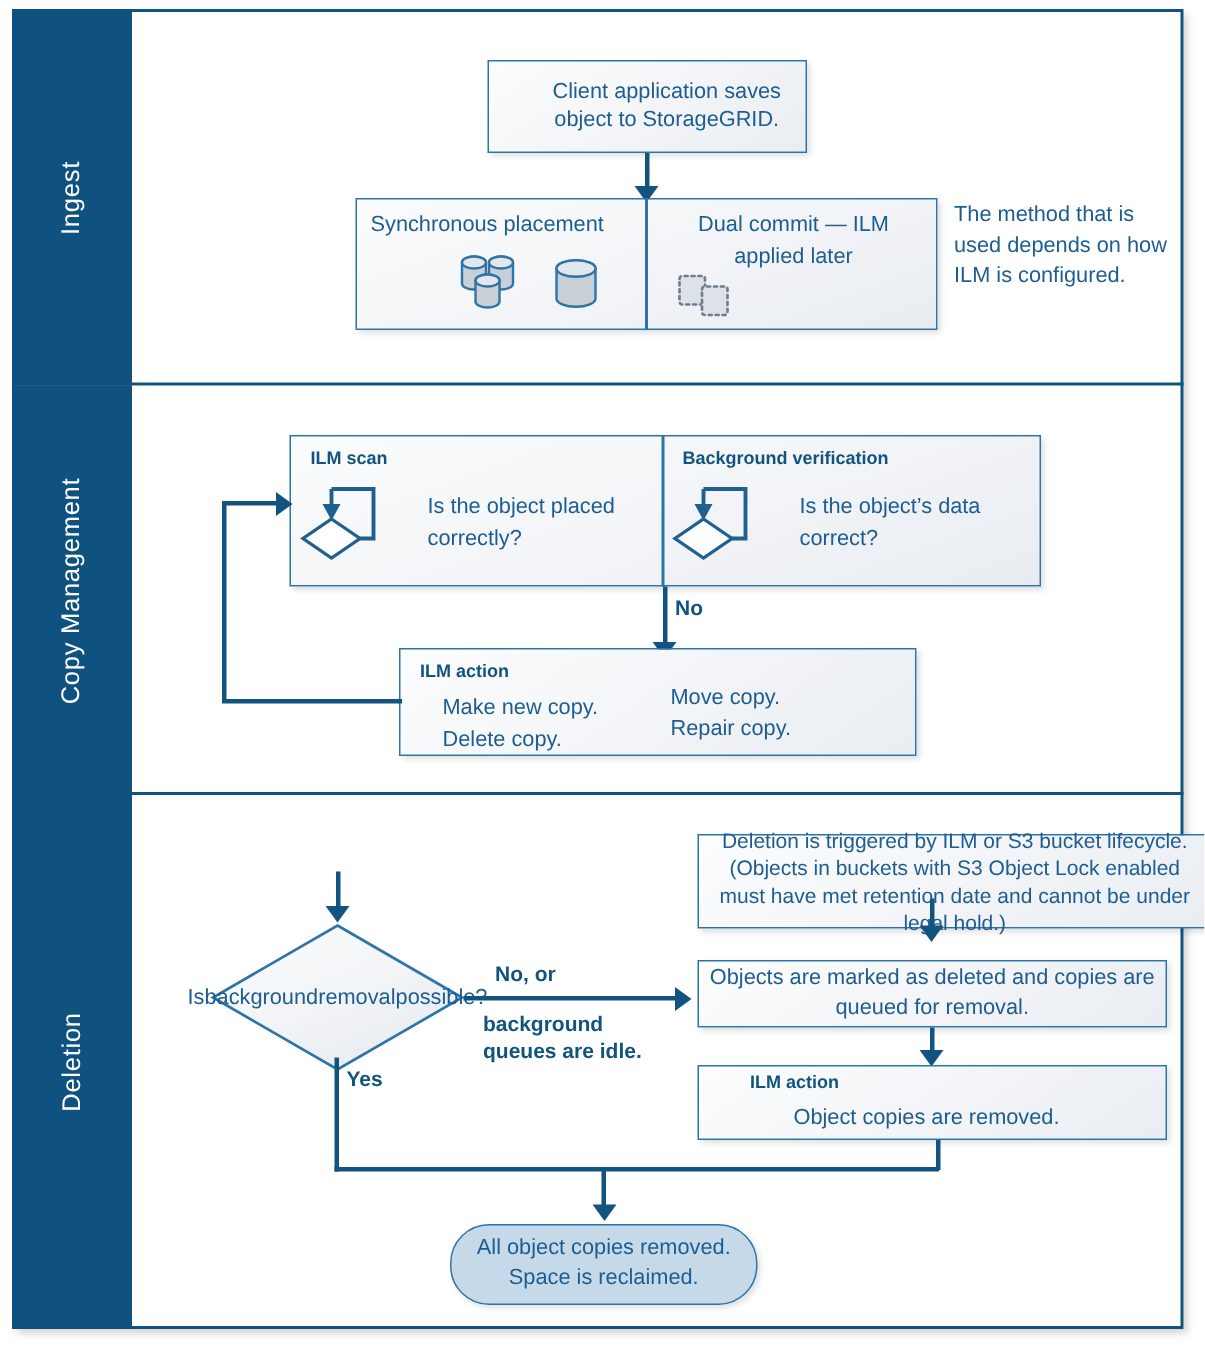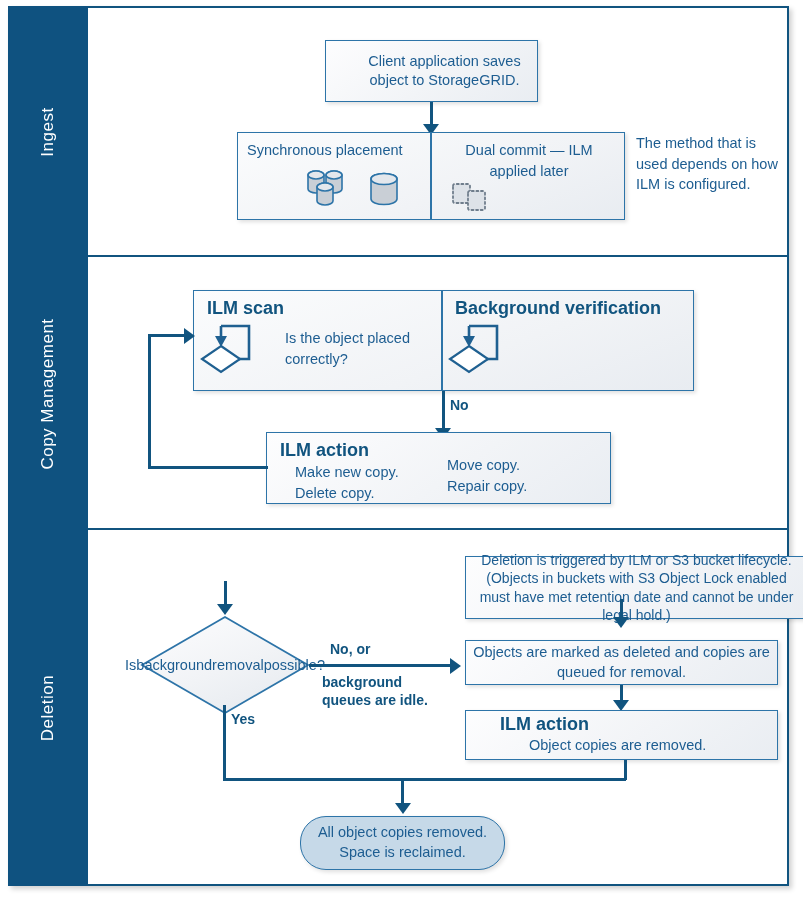--- a/index.html
+++ b/index.html
@@ -40,21 +40,21 @@
     padding:4px 6px;
   }
   .box.tl{align-items:flex-start;justify-content:flex-start;text-align:left;}
 
   .note{
     position:absolute; color:#1d5d91; font-size:14.5px; line-height:1.42;
     text-align:left;
   }
 
   .hdr{
-    position:absolute; color:#11547f; font-weight:bold; font-size:18px;
+    position:absolute; color:#11547f; font-weight:bold; font-size:12px;
   }
   .sub{
     position:absolute; color:#1d5d91; font-size:14.5px; line-height:1.45;
     text-align:left;
   }
 
   
   .splitbox{
     position:absolute; box-sizing:border-box;
     border:1.5px solid #2d74a8;
@@ -175,20 +175,21 @@
 
   <div class="hdr" style="left:455px;top:298px;">Background verification</div>
 
   <svg class="ico" style="left:448px;top:318px;" width="58" height="60" viewBox="0 0 58 60">
     <path d="M21 8 H49 V41 H36" fill="none" stroke="#1f6091" stroke-width="2.6"></path>
     <path d="M21 8 V18" fill="none" stroke="#1f6091" stroke-width="2.6"></path>
     <polygon points="15,18 27,18 21,29" fill="#1f6091"></polygon>
     <polygon points="21,28 40,41 21,54 2,41" fill="#ffffff" stroke="#1f6091" stroke-width="2.2"></polygon>
   </svg>
 
+  <div class="sub" style="left:533px;top:328px;width:150px;">Is the object’s data correct?</div>
 
   <div class="conn v" style="left:442px;top:391px;height:41px;"></div>
   <div class="arrow down" style="left:435px;top:428px;"></div>
   <div class="elabel" style="left:450px;top:396px;">No</div>
 
   <div class="box tl" style="left:266px;top:432px;width:345px;height:72px;"></div>
   <div class="hdr" style="left:280px;top:440px;">ILM action</div>
   <div class="sub" style="left:295px;top:462px;width:140px;">
     <div>Make new copy.</div>
     <div>Delete copy.</div>

